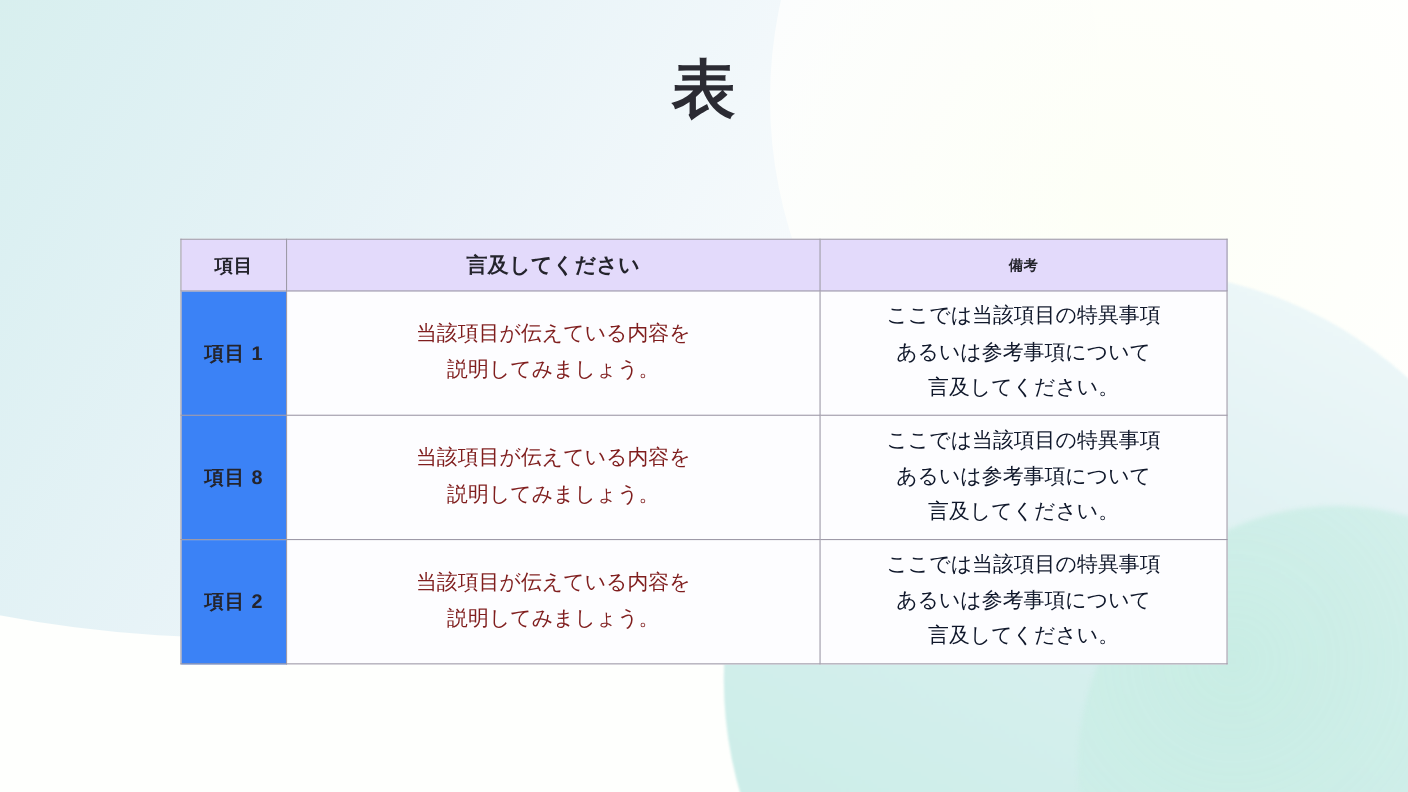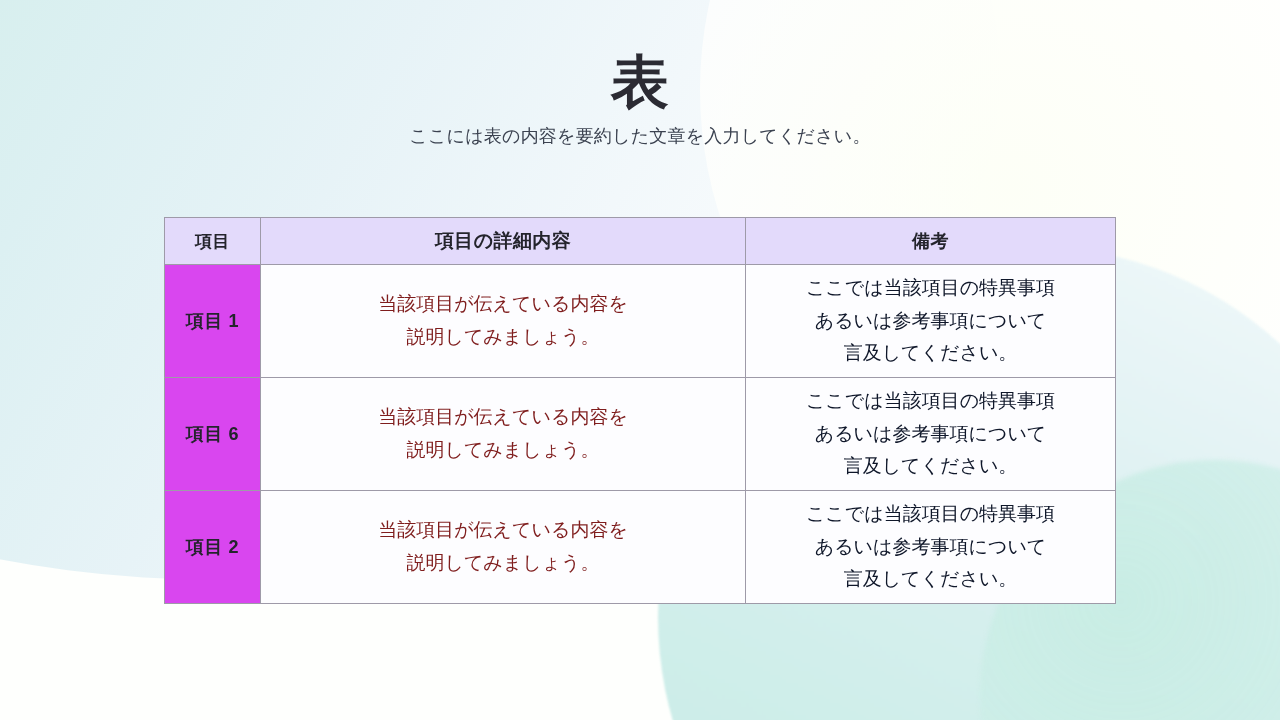--- a/index.html
+++ b/index.html
@@ -151,26 +151,26 @@
   
   table.data-table thead th {
     background: #e3dafb;
     height: 46px;
     font-weight: 700;
     color: #24242c;
     letter-spacing: 0.4px;
   }
   th.th-label { font-size: 17px; }
   th.th-detail { font-size: 19px; }
-  th.th-remark { font-size: 18px; }
+  th.th-remark { font-size: 13px; }
 
   
   table.data-table tbody tr { height: 113px; }
   td.cell-label {
-    background: #d946ef;
+    background: #3b82f6;
     font-size: 18px;
     font-weight: 700;
     color: #24242c;
     letter-spacing: 0.6px;
   }
   td.cell-detail,
   td.cell-remark {
     background: #fdfdff;
     font-size: 19px;
     font-weight: 400;
@@ -189,34 +189,33 @@
 
   <div class="bg-layer">
     <div class="blob-topleft"></div>
     <div class="blob-topright"></div>
     <div class="blob-bottomright"></div>
     <div class="blob-corner"></div>
   </div>
 
   <div class="header">
     <h1 class="slide-title">表</h1>
-    <p class="slide-subtitle">ここには表の内容を要約した文章を入力してください。</p>
   </div>
 
   <div class="table-wrap">
     <table class="data-table">
       <colgroup>
         <col class="c-label">
         <col class="c-detail">
         <col class="c-remark">
       </colgroup>
       <thead>
         <tr>
           <th class="th-label">項目</th>
-          <th class="th-detail">項目の詳細内容</th>
+          <th class="th-detail">言及してください</th>
           <th class="th-remark">備考</th>
         </tr>
       </thead>
       <tbody>
 
         <tr>
           <td class="cell-label">項目 1</td>
           <td class="cell-detail">
             <span class="cell-lines">
               <span class="ln">当該項目が伝えている内容を</span>
@@ -226,21 +225,21 @@
           <td class="cell-remark">
             <span class="cell-lines">
               <span class="ln">ここでは当該項目の特異事項</span>
               <span class="ln">あるいは参考事項について</span>
               <span class="ln">言及してください。</span>
             </span>
           </td>
         </tr>
 
         <tr>
-          <td class="cell-label">項目 6</td>
+          <td class="cell-label">項目 8</td>
           <td class="cell-detail">
             <span class="cell-lines">
               <span class="ln">当該項目が伝えている内容を</span>
               <span class="ln">説明してみましょう。</span>
             </span>
           </td>
           <td class="cell-remark">
             <span class="cell-lines">
               <span class="ln">ここでは当該項目の特異事項</span>
               <span class="ln">あるいは参考事項について</span>

